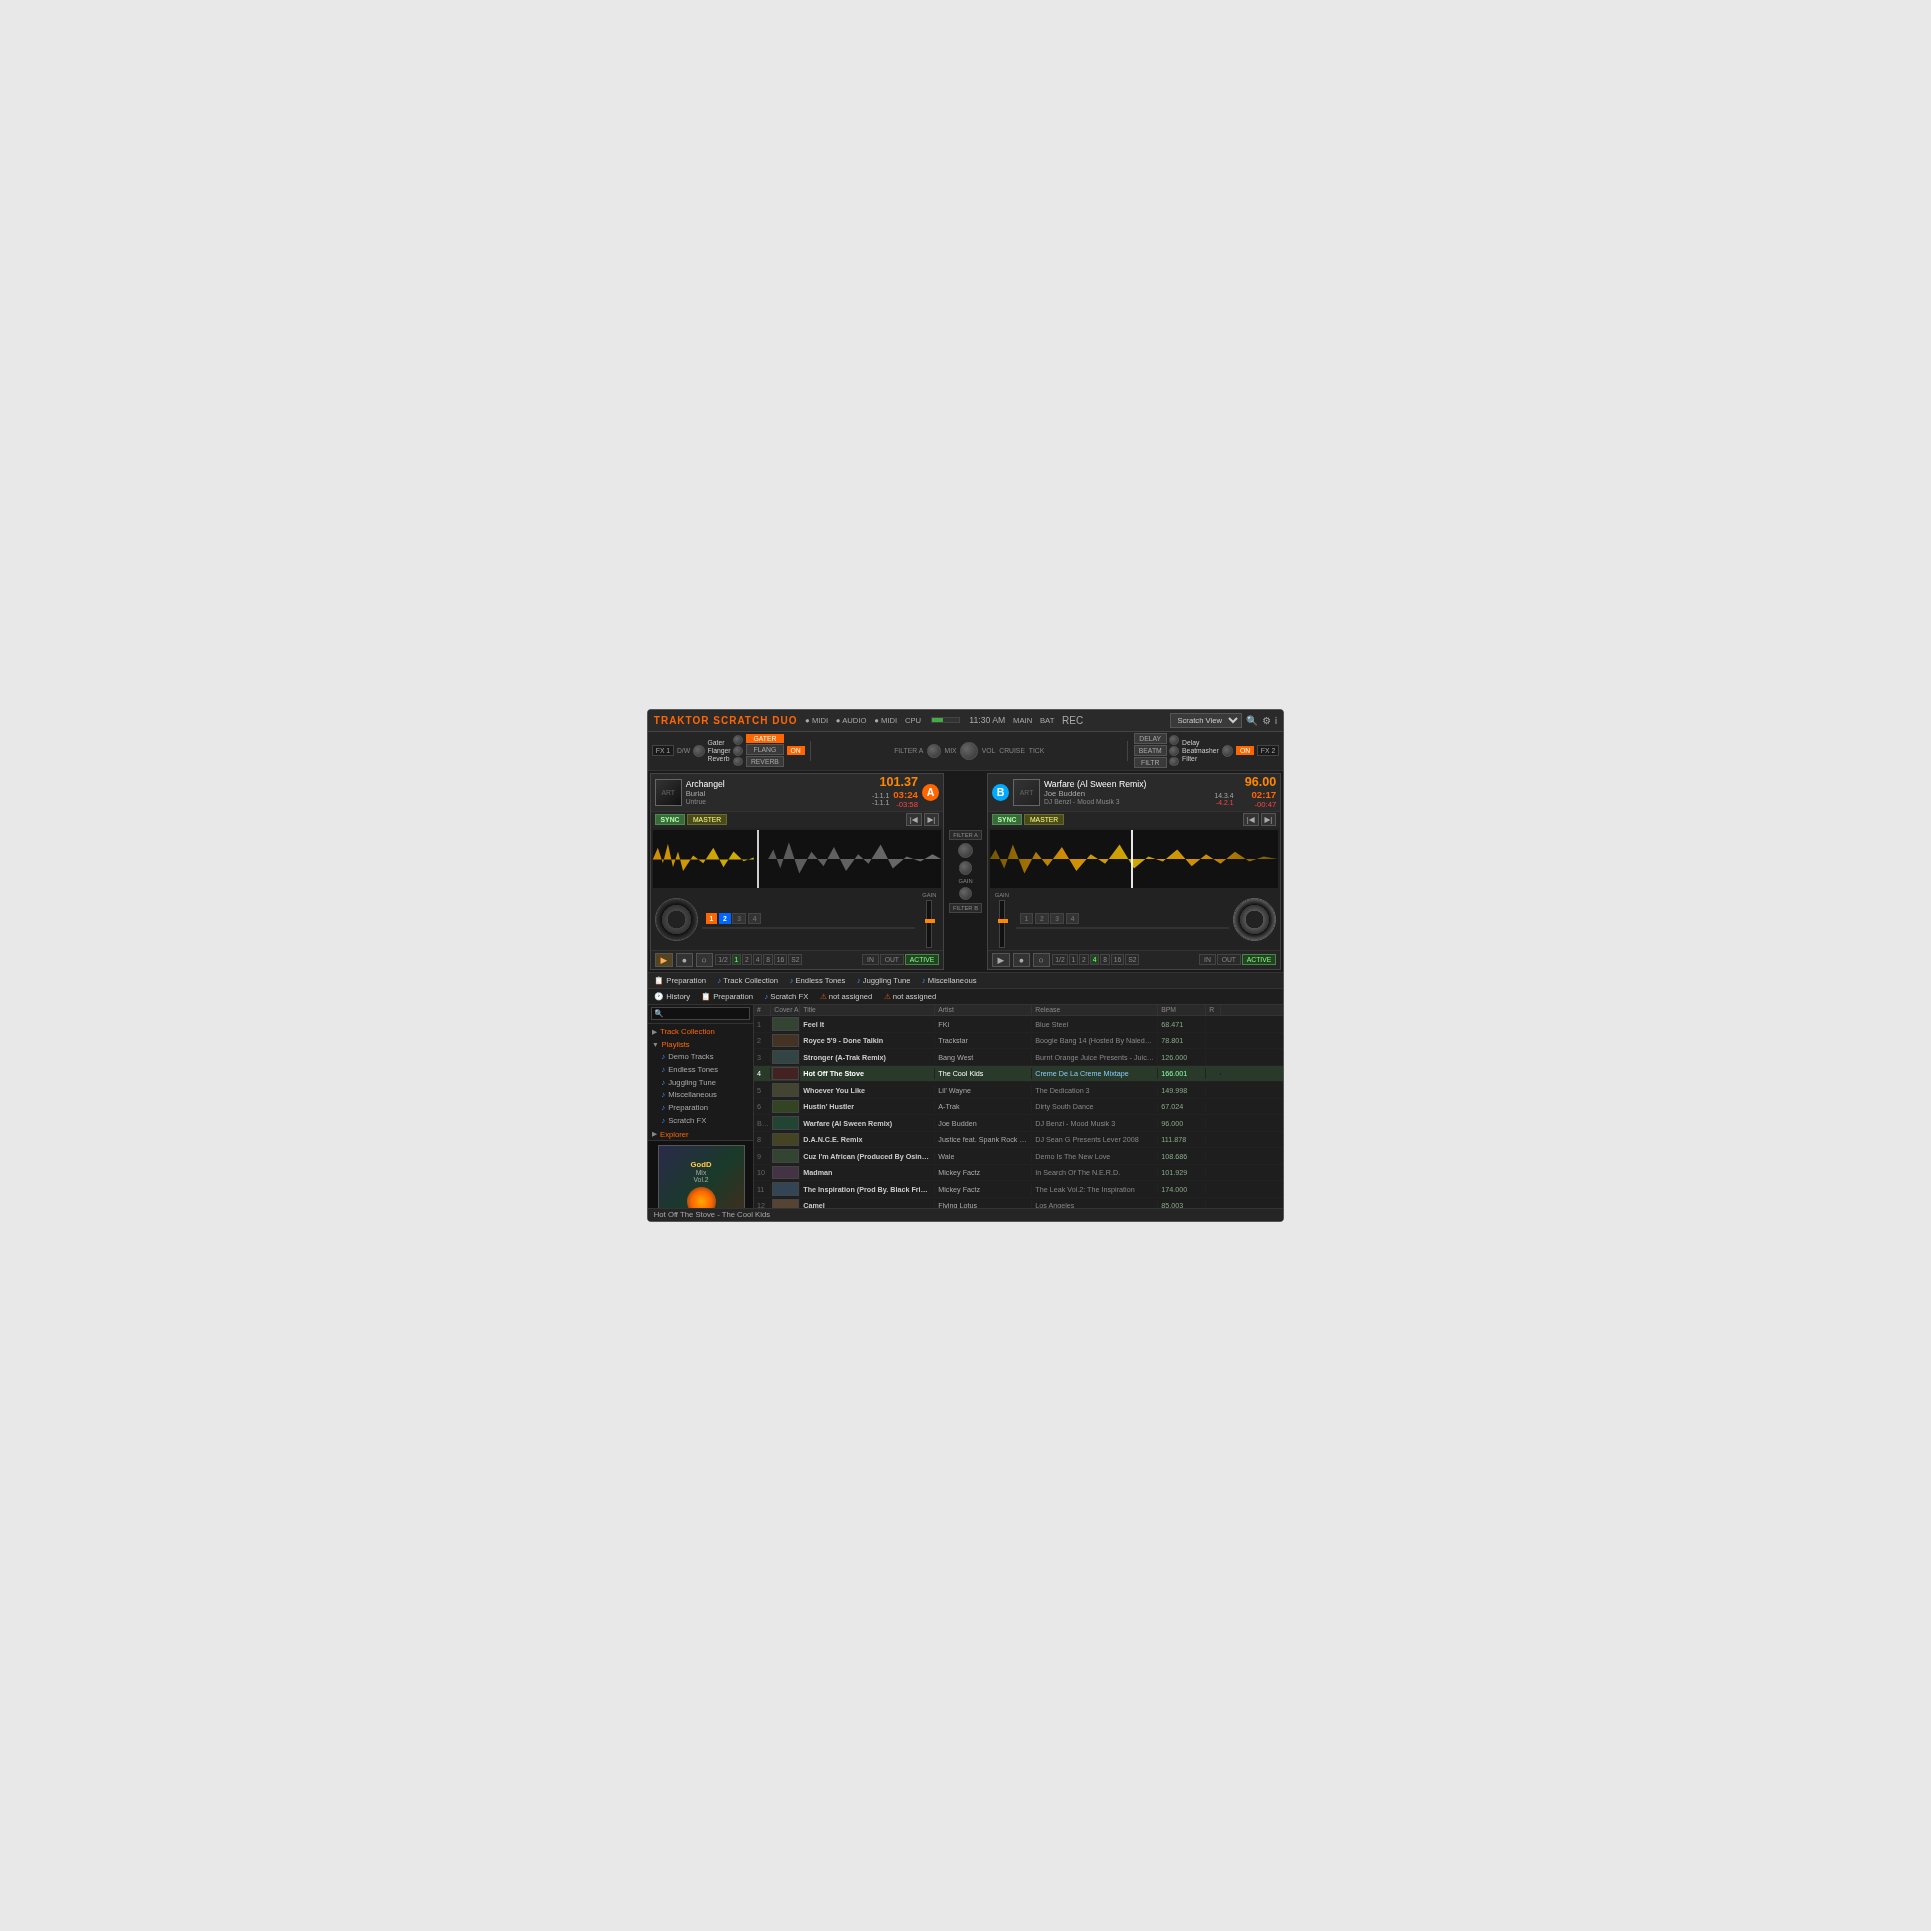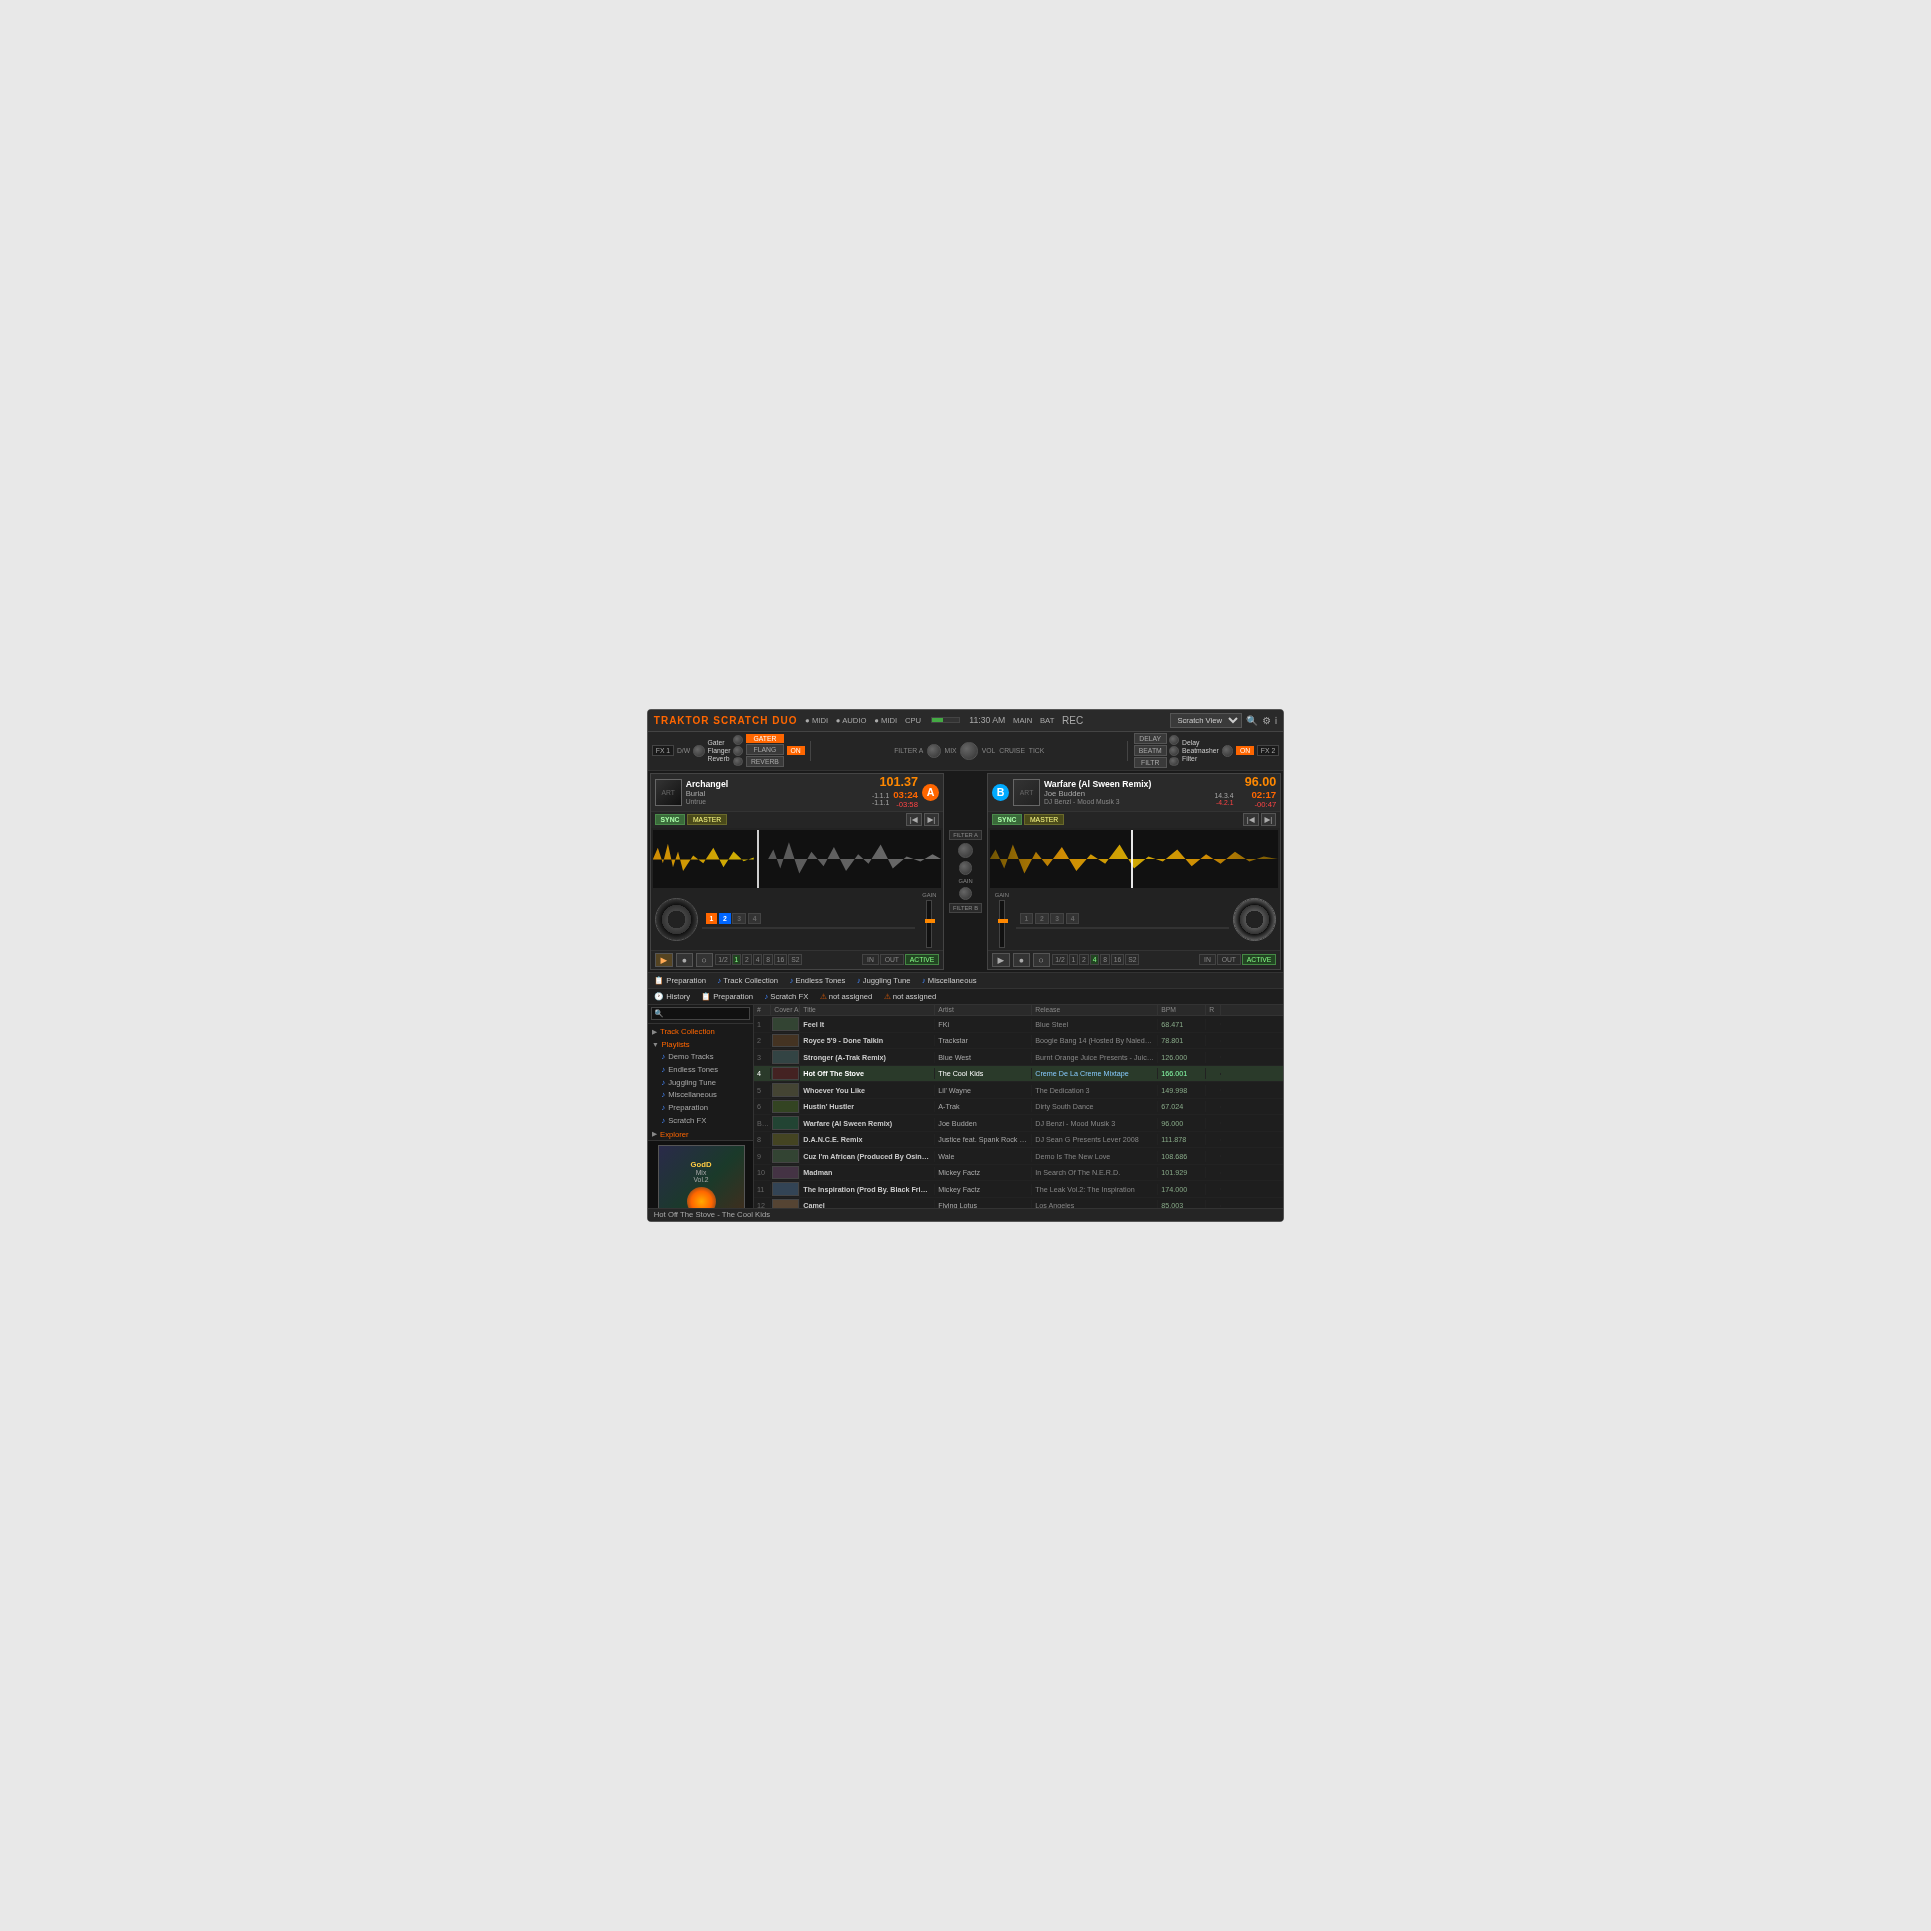--- a/index.html
+++ b/index.html
@@ -133,21 +133,21 @@
       font-size: 6.8px;
       color: #999;
       flex-shrink: 0;
     }
     .track-info {
       flex: 1;
     }
     .track-title {
       color: #fff;
       font-size: 8.7px;
-      font-weight: bold;
+      font-weight: normal;
     }
     .track-artist {
       color: #aaa;
       font-size: 7.7px;
     }
     .track-album {
       color: #888;
       font-size: 6.8px;
     }
     .bpm-value {
@@ -1081,21 +1081,21 @@
     <div class="track-cell r-cell"></div>
   </div>
             <div class="track-row">
     <div class="track-cell num">3</div>
     <div class="track-cell art-cell">
       <div class="track-thumb">
         <div class="track-thumb-inner" style="background:#334444;"></div>
       </div>
     </div>
     <div class="track-cell title-cell">Stronger (A-Trak Remix)</div>
-    <div class="track-cell artist-cell">Blue West</div>
+    <div class="track-cell artist-cell">Bang West</div>
     <div class="track-cell release-cell">Burnt Orange Juice Presents - Juicy Ja-</div>
     <div class="track-cell bpm-cell">126.000</div>
     <div class="track-cell r-cell"></div>
   </div>
             <div class="track-row highlighted">
     <div class="track-cell num">4</div>
     <div class="track-cell art-cell">
       <div class="track-thumb">
         <div class="track-thumb-inner" style="background:#442222;"></div>
       </div>

